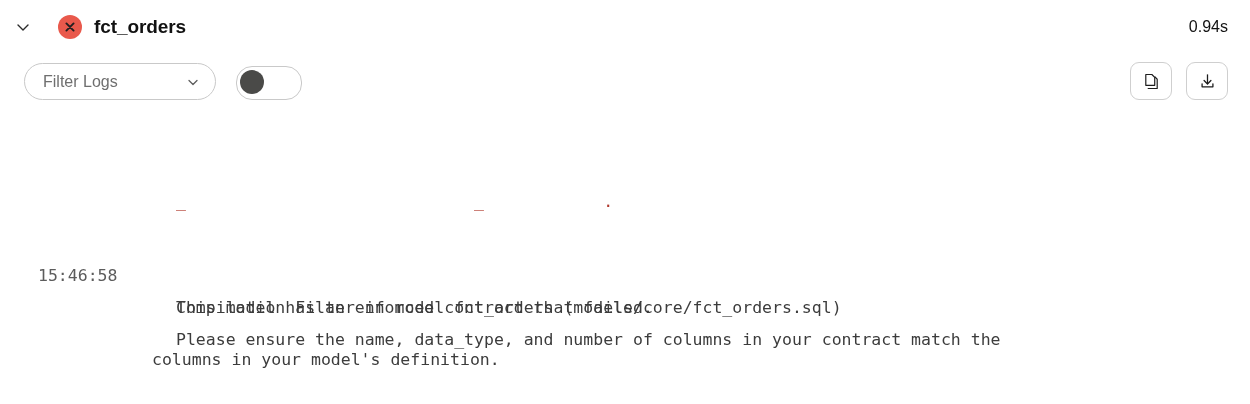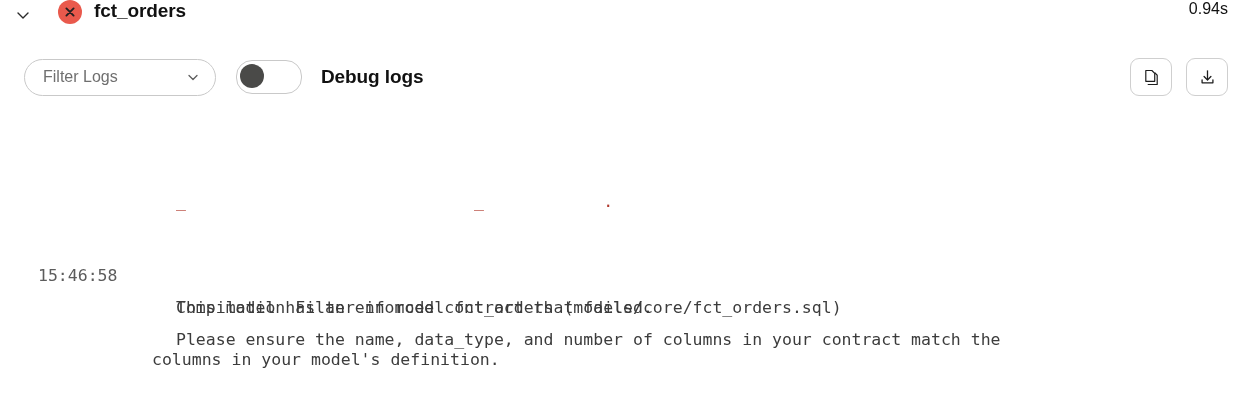--- a/index.html
+++ b/index.html
@@ -13,20 +13,21 @@
     font-family: "Liberation Sans", sans-serif;
     color: #1b1b1b;
     overflow: hidden;
     position: relative;
   }
 
   
   .run-header {
     height: 54px;
     display: flex;
+    align-items: center;
     padding: 0 22px 0 8px;
     box-sizing: border-box;
   }
   .chevron-btn {
     width: 30px;
     height: 30px;
     display: flex;
     align-items: center;
     justify-content: center;
     cursor: pointer;
@@ -58,21 +59,21 @@
   .elapsed {
     font-size: 16px;
     color: #111111;
     font-weight: 400;
   }
 
   
   .toolbar {
     height: 46px;
     display: flex;
-    align-items: center;
+    align-items: flex-end;
     padding: 0 22px 0 24px;
     box-sizing: border-box;
   }
   .filter-select {
     width: 192px;
     height: 37px;
     border: 1px solid #c9c9c9;
     border-radius: 19px;
     background: #fff;
     display: flex;
@@ -214,21 +215,20 @@
     <span>
       <svg width="16" height="16" viewBox="0 0 16 16" fill="none">
         <path d="M4 6.5 L8 10.5 L12 6.5" stroke="#5d5d5d" stroke-width="1.3" stroke-linecap="round" stroke-linejoin="round"></path>
       </svg>
     </span>
   </div>
 
   <div class="toggle">
     <div class="knob"></div>
   </div>
-  <div class="toggle-label">Debug logs</div>
 
   <div class="spacer"></div>
 
   <div class="icon-btn">
     <span>
       <svg width="19" height="19" viewBox="0 0 20 20" fill="none">
         <path d="M4 2.6 h6.4 L13.4 5.6 V14 H4 Z" stroke="#1d1d1d" stroke-width="1.25" stroke-linejoin="round"></path>
         <path d="M6.6 16.9 V17.4 h9.4 V7.6 L13.4 4.9" stroke="#1d1d1d" stroke-width="1.25" stroke-linejoin="round" fill="none"></path>
       </svg>
     </span>

